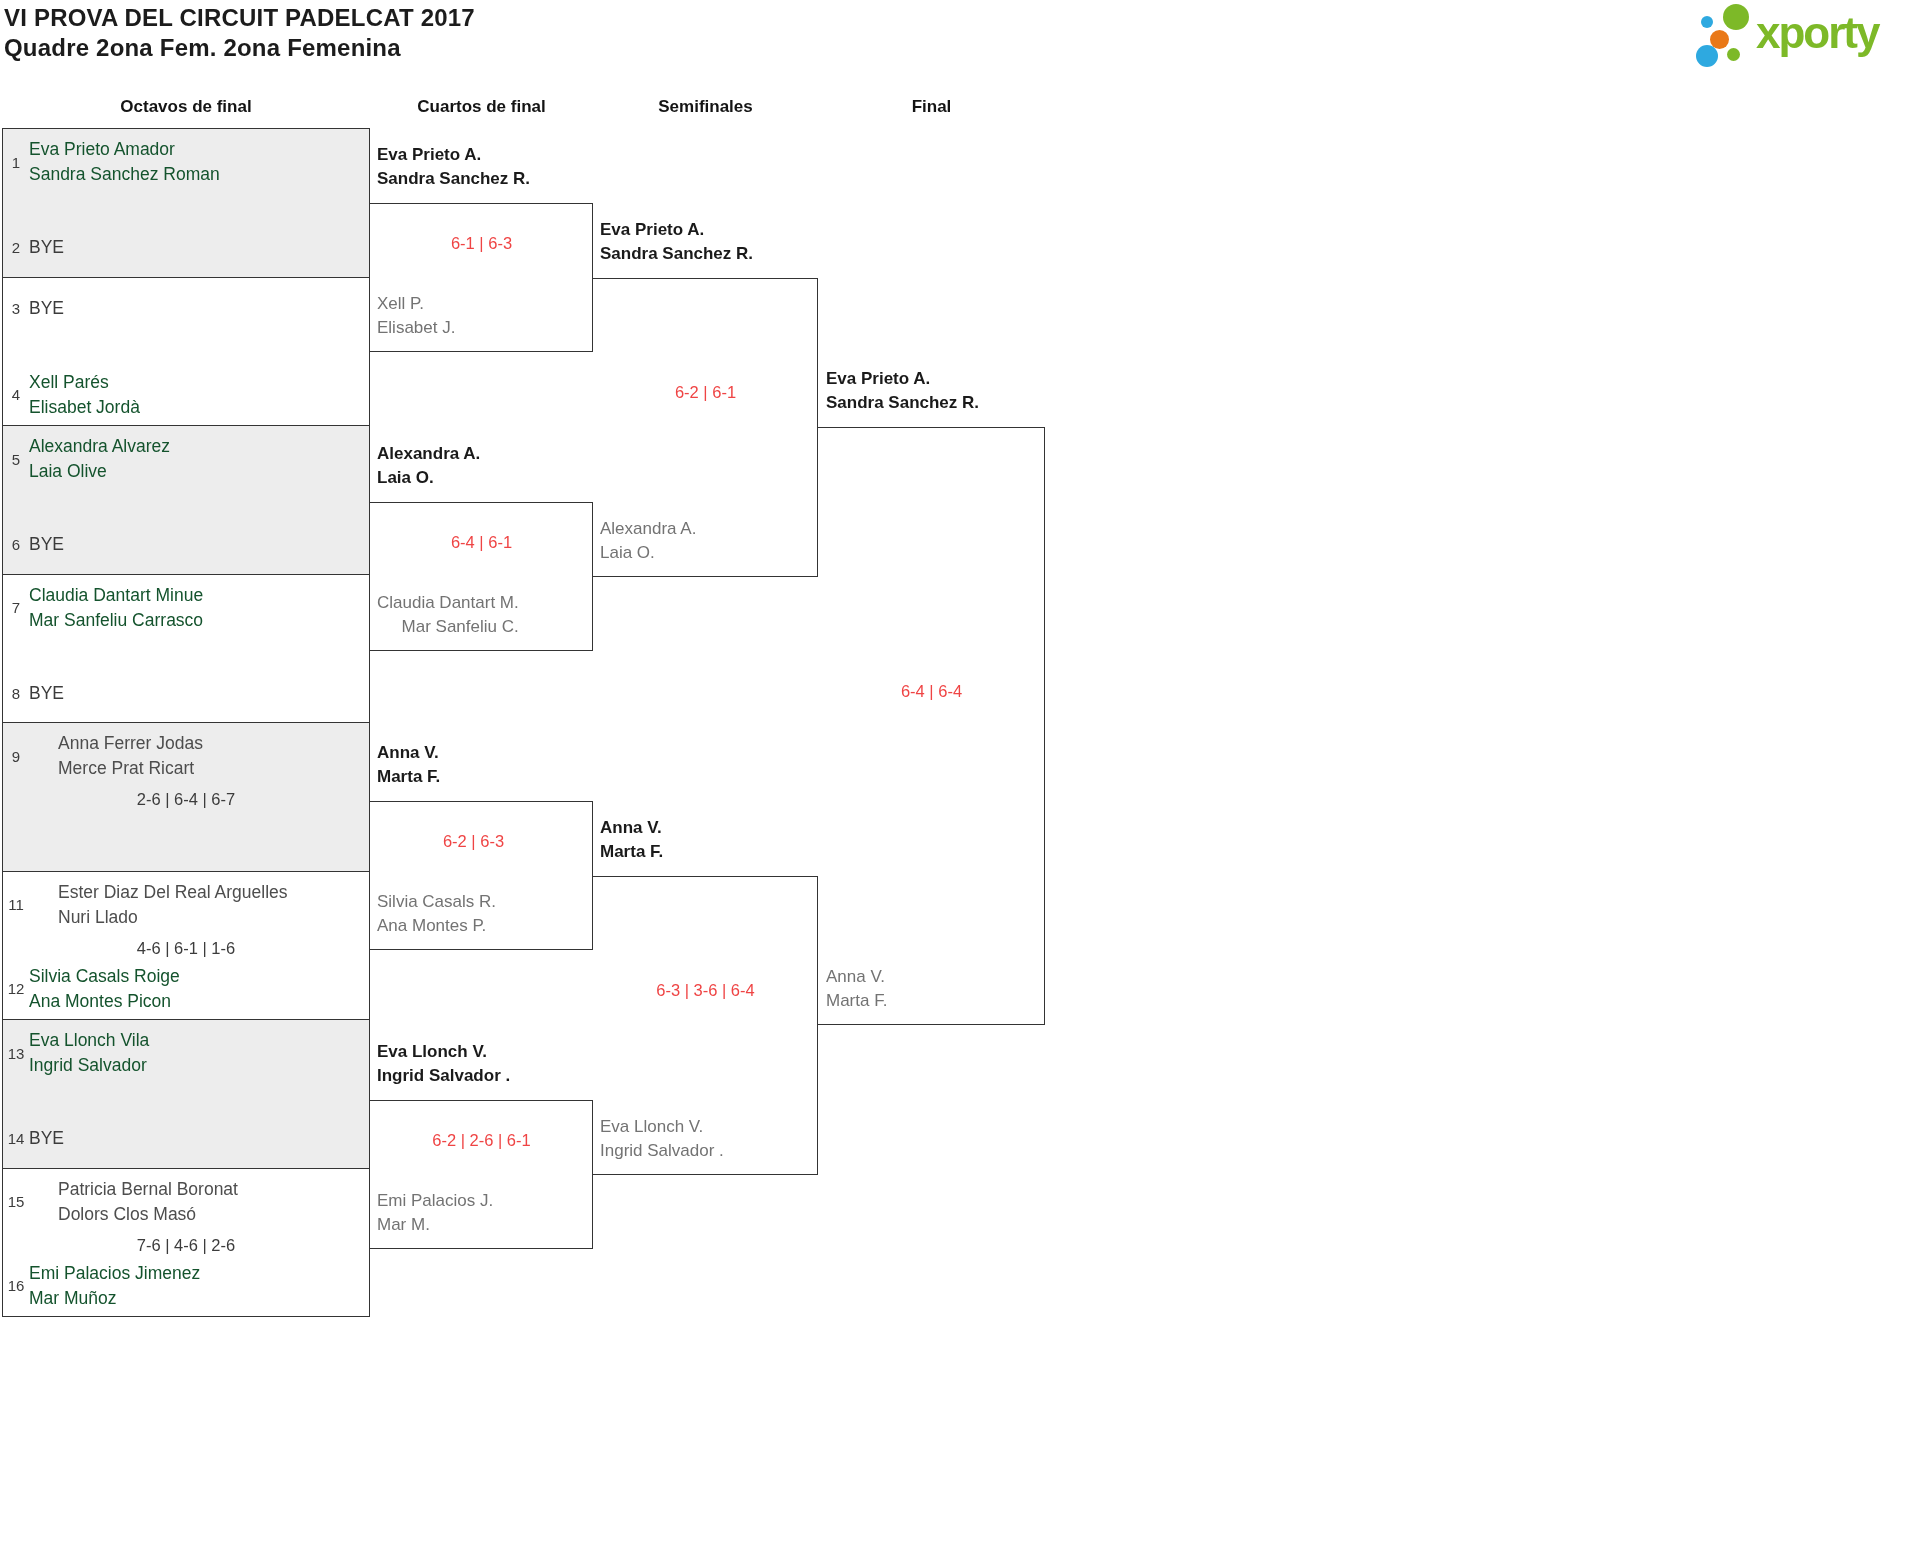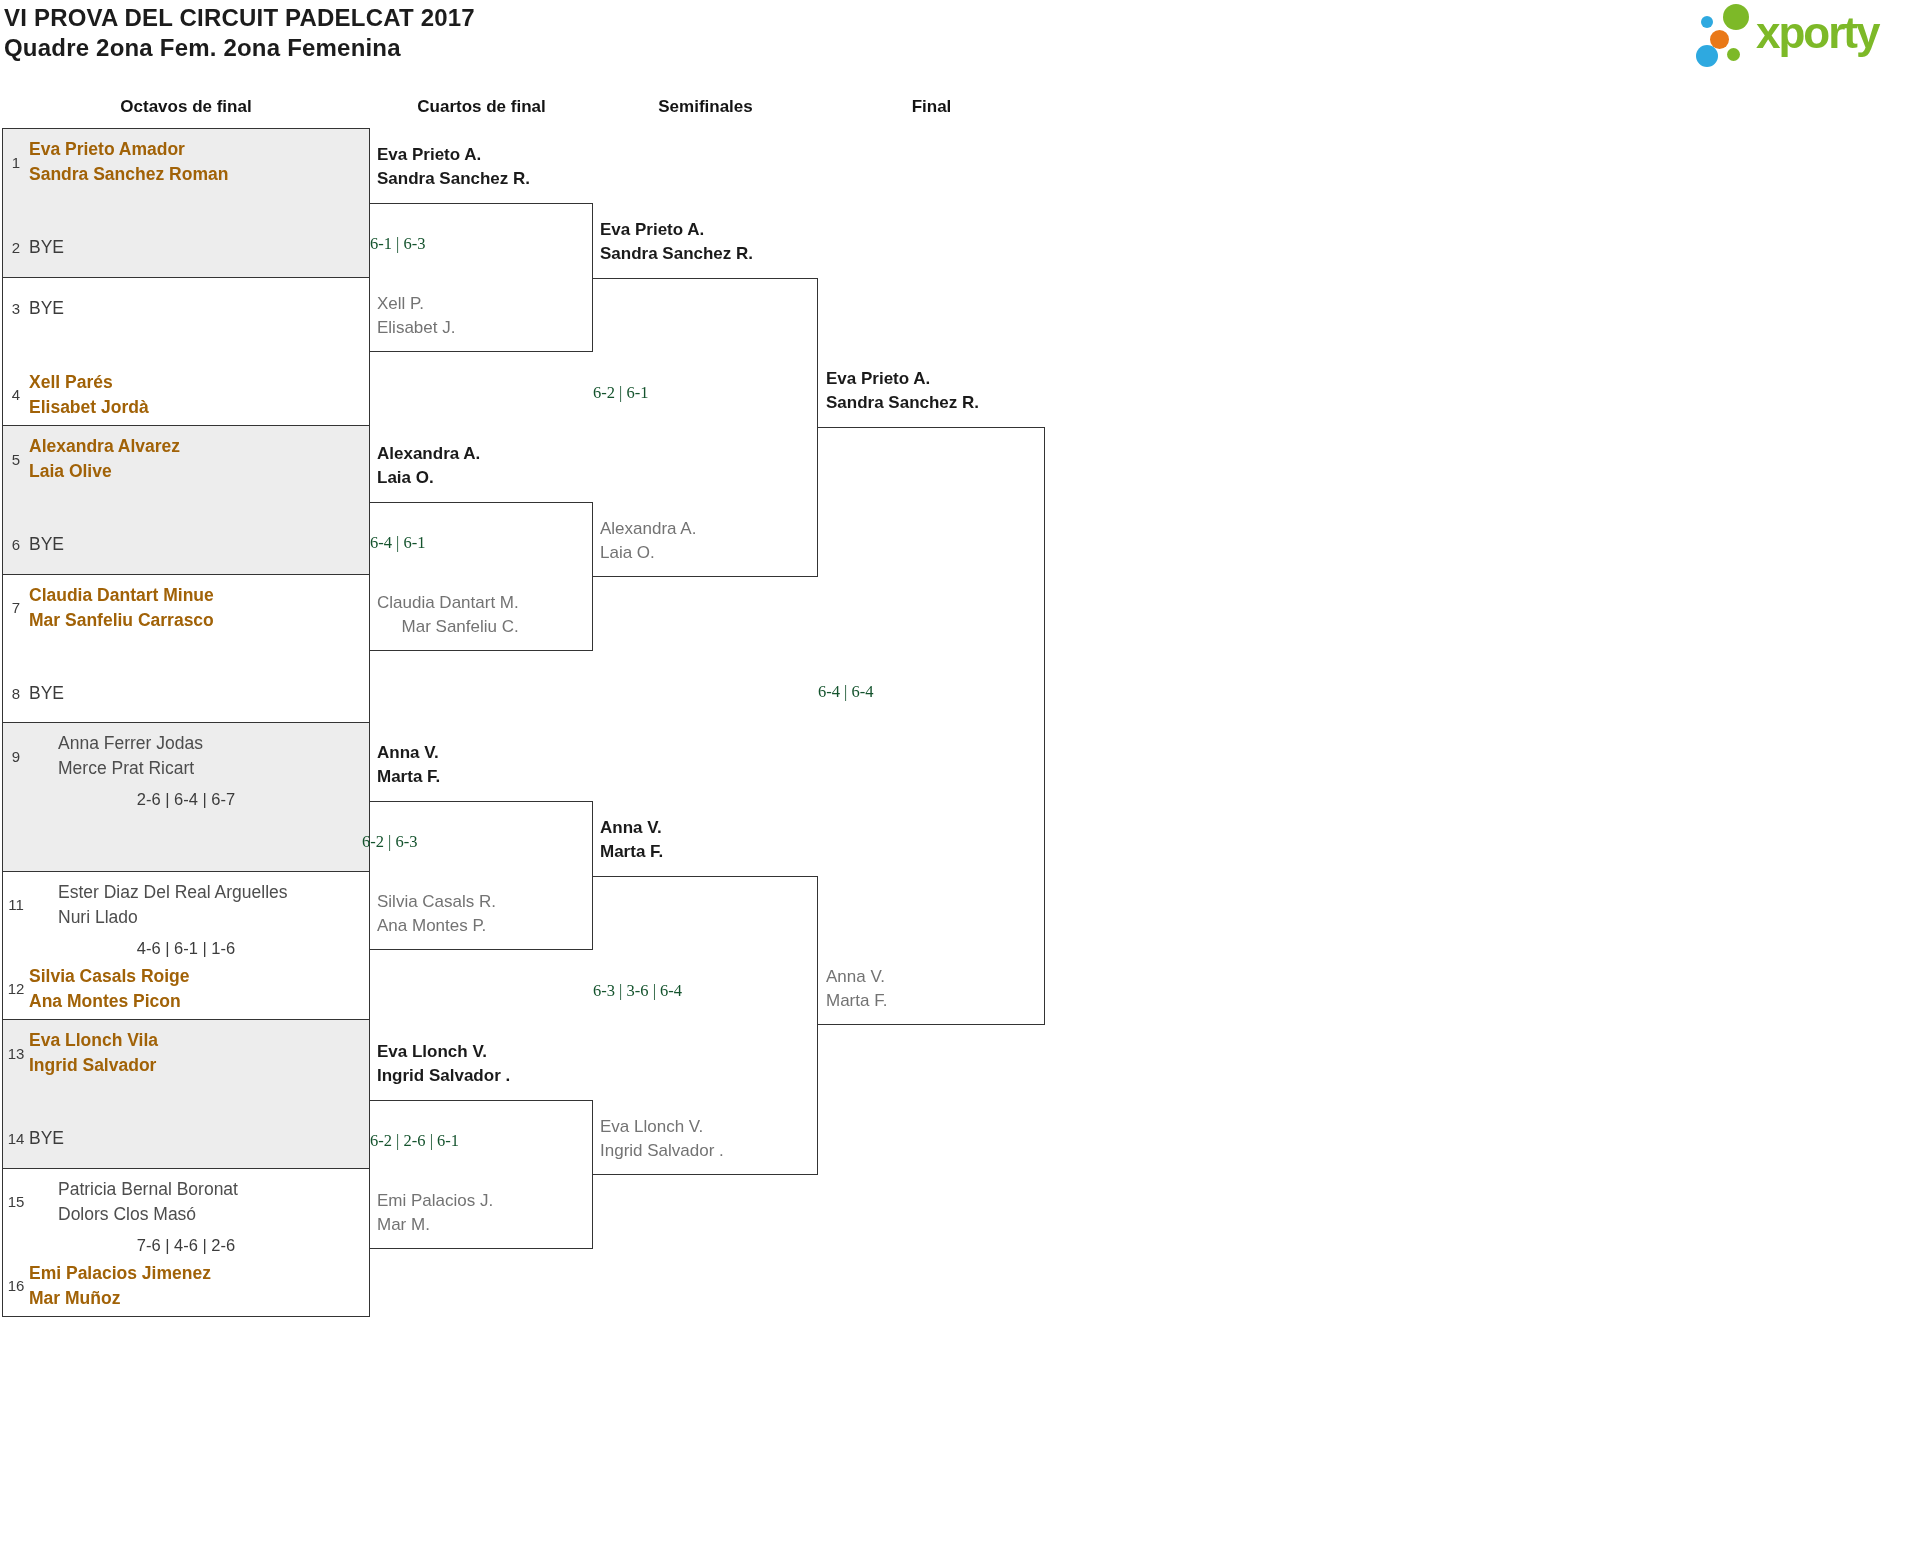--- a/index.html
+++ b/index.html
@@ -17,34 +17,34 @@
   .col-header{position:absolute;top:97px;text-align:center;font-size:17px;font-weight:600;color:#141414;}
   
   #r16{position:absolute;left:2px;top:128px;width:368px;}
   .mbox{position:relative;width:368px;height:149.5px;border:1px solid #343434;box-sizing:border-box;margin-top:-1px;}
   .mbox:first-child{margin-top:0;}
   .mbox.gray{background:#ededed;}
   .mbox.white{background:#ffffff;}
   .slot{position:absolute;left:0;width:100%;display:flex;align-items:center;}
   .slot .seed{width:26px;flex:0 0 26px;text-align:center;font-size:15px;color:#3c3c3c;}
   .slot .names{font-size:17.5px;line-height:25px;}
-  .slot .names.win{font-weight:700;color:#a16207;}
+  .slot .names.win{font-weight:400;color:#14532d;}
   .slot .names.lose{font-weight:400;color:#4d4d4d;margin-left:29px;}
   .slot .names.bye{font-weight:400;color:#3c3c3c;}
   .slot.t2{top:8px;}  .slot.t1{top:18px;}
   .slot.b2{top:92px;} .slot.b1{top:106px;}
   .box-score{position:absolute;left:0;top:64px;width:100%;text-align:center;font-size:16.5px;line-height:25px;color:#3c3c3c;}
   
   .conn{position:absolute;border-top:1px solid #343434;border-right:1px solid #343434;border-bottom:1px solid #343434;box-sizing:border-box;background:transparent;}
   
   .rlabel{position:absolute;font-size:17px;line-height:24px;white-space:nowrap;}
   .rlabel.win{font-weight:700;color:#1a1a1a;}
   .rlabel.lose{font-weight:400;color:#737373;}
   
-  .rscore{position:absolute;font-size:16.5px;line-height:25px;color:#14532d;font-family:Liberation Serif, serif;}
+  .rscore{position:absolute;text-align:center;font-size:16.5px;line-height:25px;color:#ef4444;}
 </style>
 </head>
 <body>
 
 <div class="title-line" style="top:4px;">VI PROVA DEL CIRCUIT PADELCAT 2017</div>
 <div class="title-line" style="top:34px;">Quadre 2ona Fem. 2ona Femenina</div>
 
 <div>
   <span class="dot" style="left:1701px;top:16px;width:12px;height:12px;background:#2ea9e0;"></span>
   <span class="dot" style="left:1723px;top:4px;width:26px;height:26px;background:#7db928;"></span>

